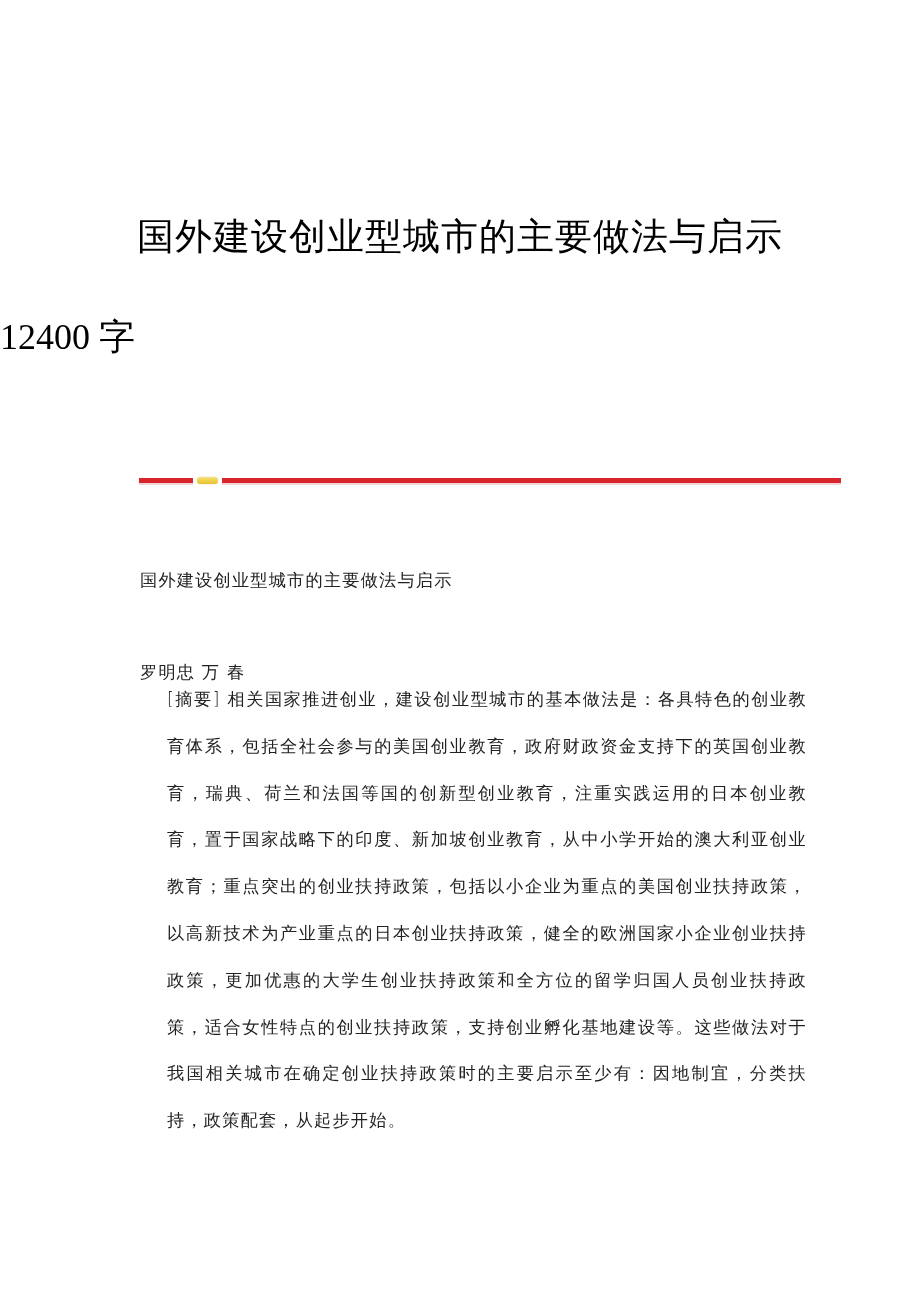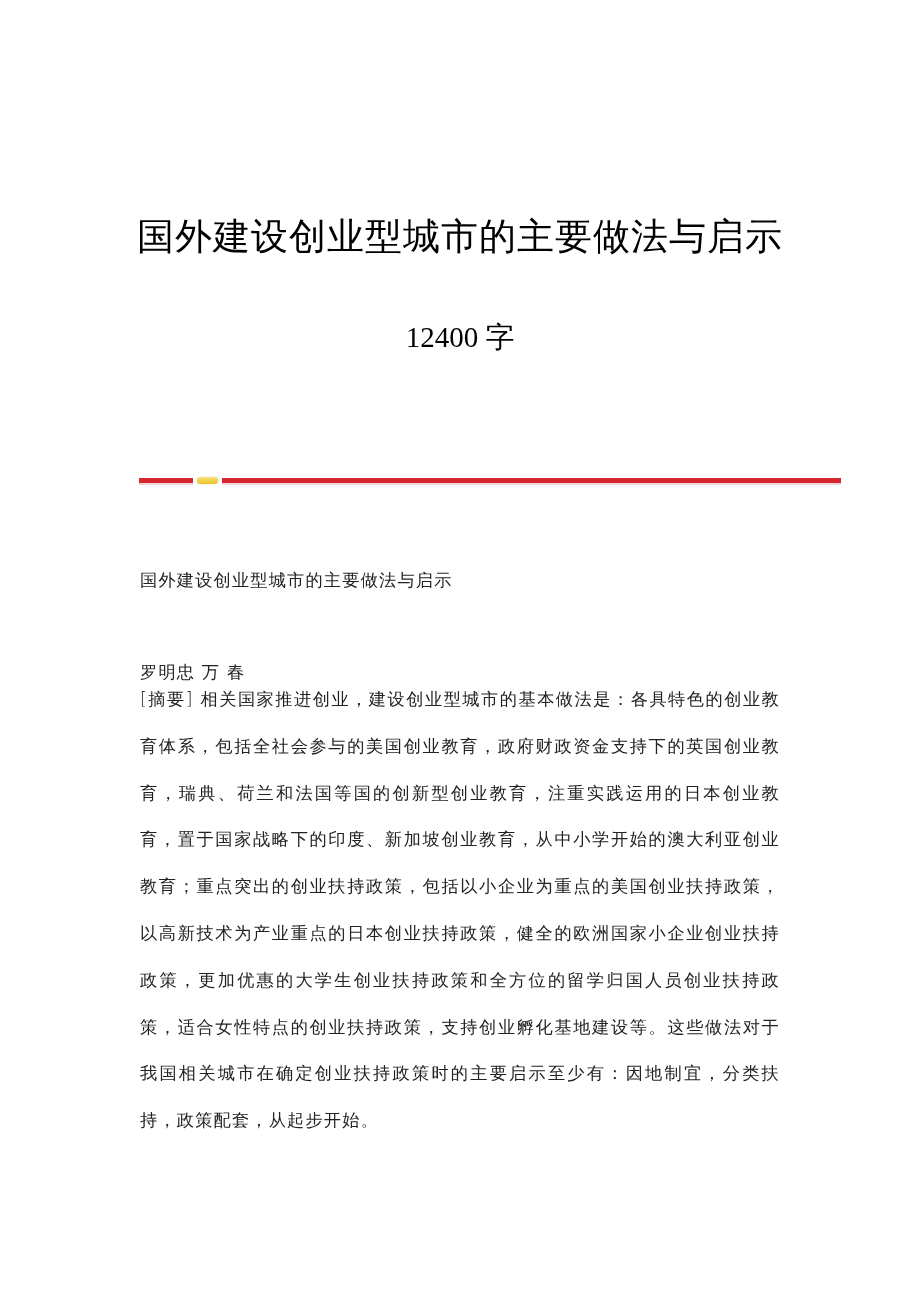--- a/index.html
+++ b/index.html
@@ -25,22 +25,22 @@
       line-height: 50px;
       letter-spacing: 1px;
       font-family: "DejaVu Serif", "Liberation Serif", serif;
       color: #000;
     }
     .word-count {
       position: absolute;
       left: 0;
       width: 920px;
       top: 312px;
-      text-align: center;
-      font-size: 29px;
+      text-align: left;
+      font-size: 36px;
       line-height: 50px;
       font-family: "Liberation Serif", "DejaVu Serif", serif;
       color: #000;
     }
     .divider {
       position: absolute;
       top: 478px;
       height: 5px;
     }
     .divider-left {
@@ -84,20 +84,21 @@
       line-height: 28px;
     }
     .authors {
       top: 658px;
       line-height: 28px;
     }
     .abstract {
       top: 676px;
       line-height: 46.8px;
       text-align: justify;
+      margin-left: 27px;
     }
   </style>
 </head>
 <body>
 
 <div class="cover-title">国外建设创业型城市的主要做法与启示</div>
 <div class="word-count">12400 字</div>
 
 <div class="divider divider-left"></div>
 <div class="divider-shadow" style="left:139px;width:54px;"></div>

